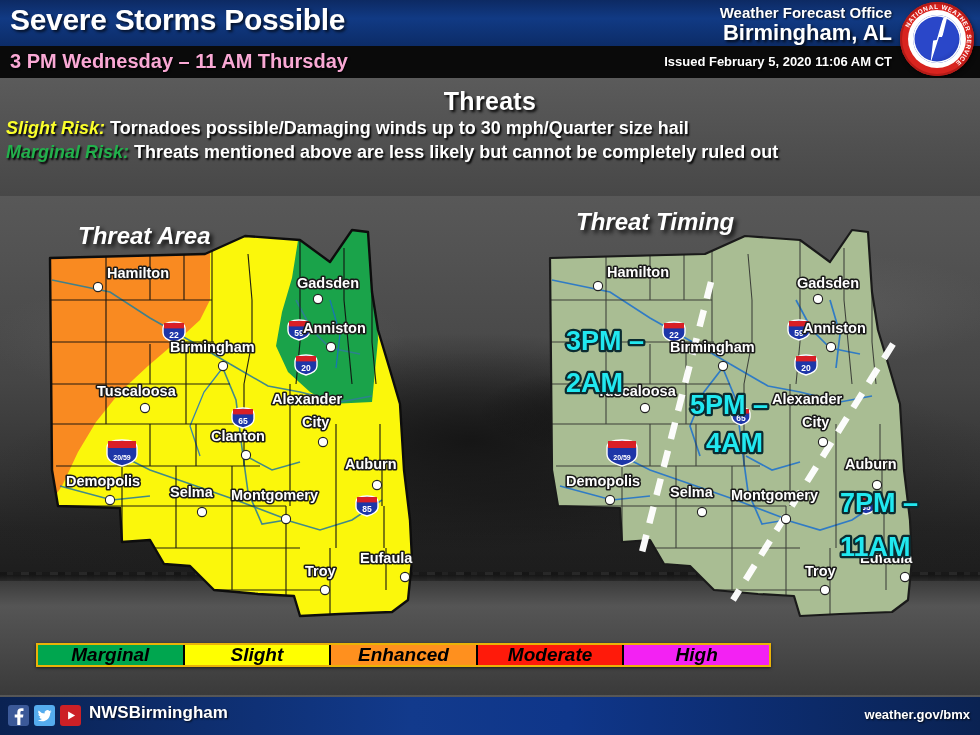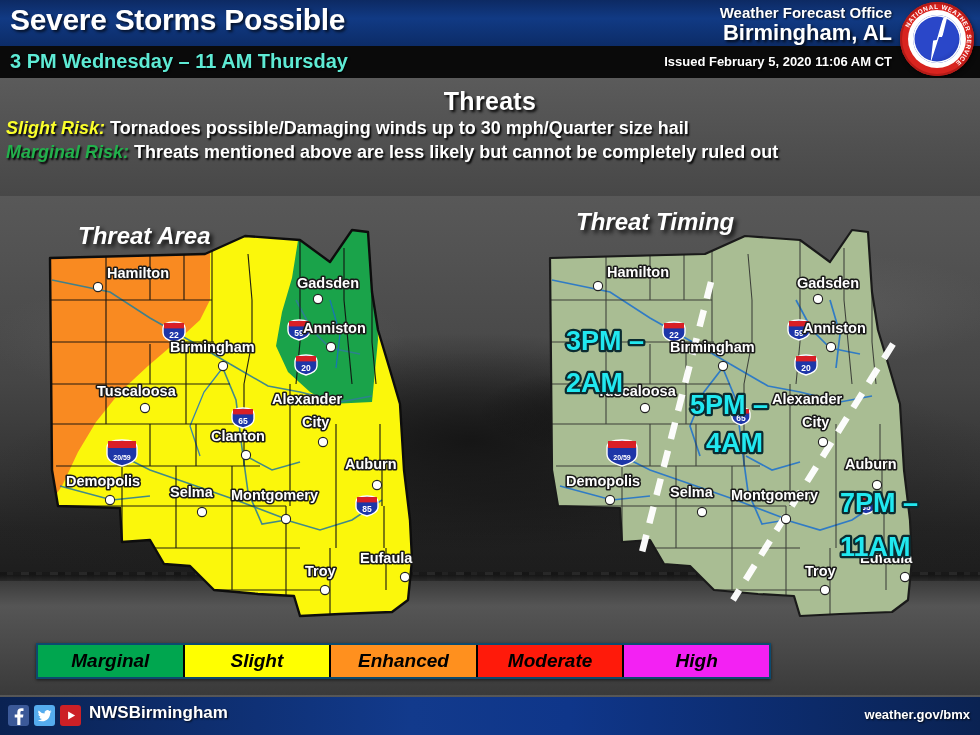--- a/index.html
+++ b/index.html
@@ -28,21 +28,21 @@
   
   .hdr{position:absolute;left:0;top:0;width:980px;height:46px;
        background:linear-gradient(180deg,#0d2a63 0%,#113a84 40%,#0c2c67 100%);}
   .hdr-title{position:absolute;left:10px;top:3px;font-size:30px;font-weight:bold;color:#fff;
       letter-spacing:-.3px;text-shadow:2px 2px 3px rgba(0,0,0,.7);}
   .hdr-right{position:absolute;right:88px;top:4px;text-align:right;color:#fff;}
   .wfo{font-size:15px;font-weight:bold;text-shadow:1px 1px 2px rgba(0,0,0,.8);line-height:17px;}
   .wfo-city{font-size:22px;font-weight:bold;text-shadow:2px 2px 3px rgba(0,0,0,.8);line-height:24px;}
 
   .subbar{position:absolute;left:0;top:46px;width:980px;height:32px;background:#0a0a0a;}
-  .subtitle{position:absolute;left:10px;top:50px;font-size:20px;font-weight:bold;color:#5eead4;
+  .subtitle{position:absolute;left:10px;top:50px;font-size:20px;font-weight:bold;color:#f9a8d4;
       text-shadow:1px 1px 2px #000;}
   .issued{position:absolute;right:88px;top:54px;font-size:13px;font-weight:bold;color:#fff;
       text-shadow:1px 1px 2px rgba(0,0,0,.9);}
 
   
   .seal{position:absolute;right:6px;top:2px;width:74px;height:74px;border-radius:50%;
         background:radial-gradient(circle at 50% 42%, #ffffff 0 34%, #d8241f 34% 100%);
         box-shadow:0 0 0 2px #b31b17 inset, 1px 2px 4px rgba(0,0,0,.6);}
   .seal .ring{position:absolute;inset:8px;border-radius:50%;background:#fff;}
   .seal .globe{position:absolute;inset:13px;border-radius:50%;
@@ -74,22 +74,22 @@
   .citylbl{font-family:"Liberation Sans",sans-serif;font-size:14.5px;font-weight:bold;fill:#fff;
      paint-order:stroke;stroke:#1a1a1a;stroke-width:3.2px;stroke-linejoin:round;}
   .timelbl{font-family:"Liberation Sans",sans-serif;font-size:27px;font-weight:bold;fill:#21e8f0;
      paint-order:stroke;stroke:#0b2b30;stroke-width:4.5px;stroke-linejoin:round;}
 
   
   .shield-i{font-family:"Liberation Sans",sans-serif;font-size:8.5px;font-weight:bold;fill:#fff;text-anchor:middle;}
   .shield-i.sm{font-size:7px;}
 
   
-  .legend{position:absolute;left:36px;top:643px;width:735px;height:36px;
-     background:#0c4a6e;padding:2px;box-sizing:border-box;display:flex;
+  .legend{position:absolute;left:36px;top:643px;width:735px;height:24px;
+     background:#eab308;padding:2px;box-sizing:border-box;display:flex;
      box-shadow:0 1px 3px rgba(0,0,0,.6);}
   .legend .cell{flex:1;display:flex;align-items:center;justify-content:center;
      font-size:19px;font-weight:bold;font-style:italic;color:#000;border-right:2px solid #000;}
   .legend .cell:last-child{border-right:none;}
 
   
   .footer{position:absolute;left:0;top:697px;width:980px;height:38px;
      background:linear-gradient(90deg,#0a2252 0%,#123a8c 42%,#0f368a 58%,#0a2252 100%);}
   .soc{position:absolute;top:705px;display:inline-block;width:21px;height:21px;border-radius:3px;}
   .soc-fb{left:8px;background:#3b5998;}

